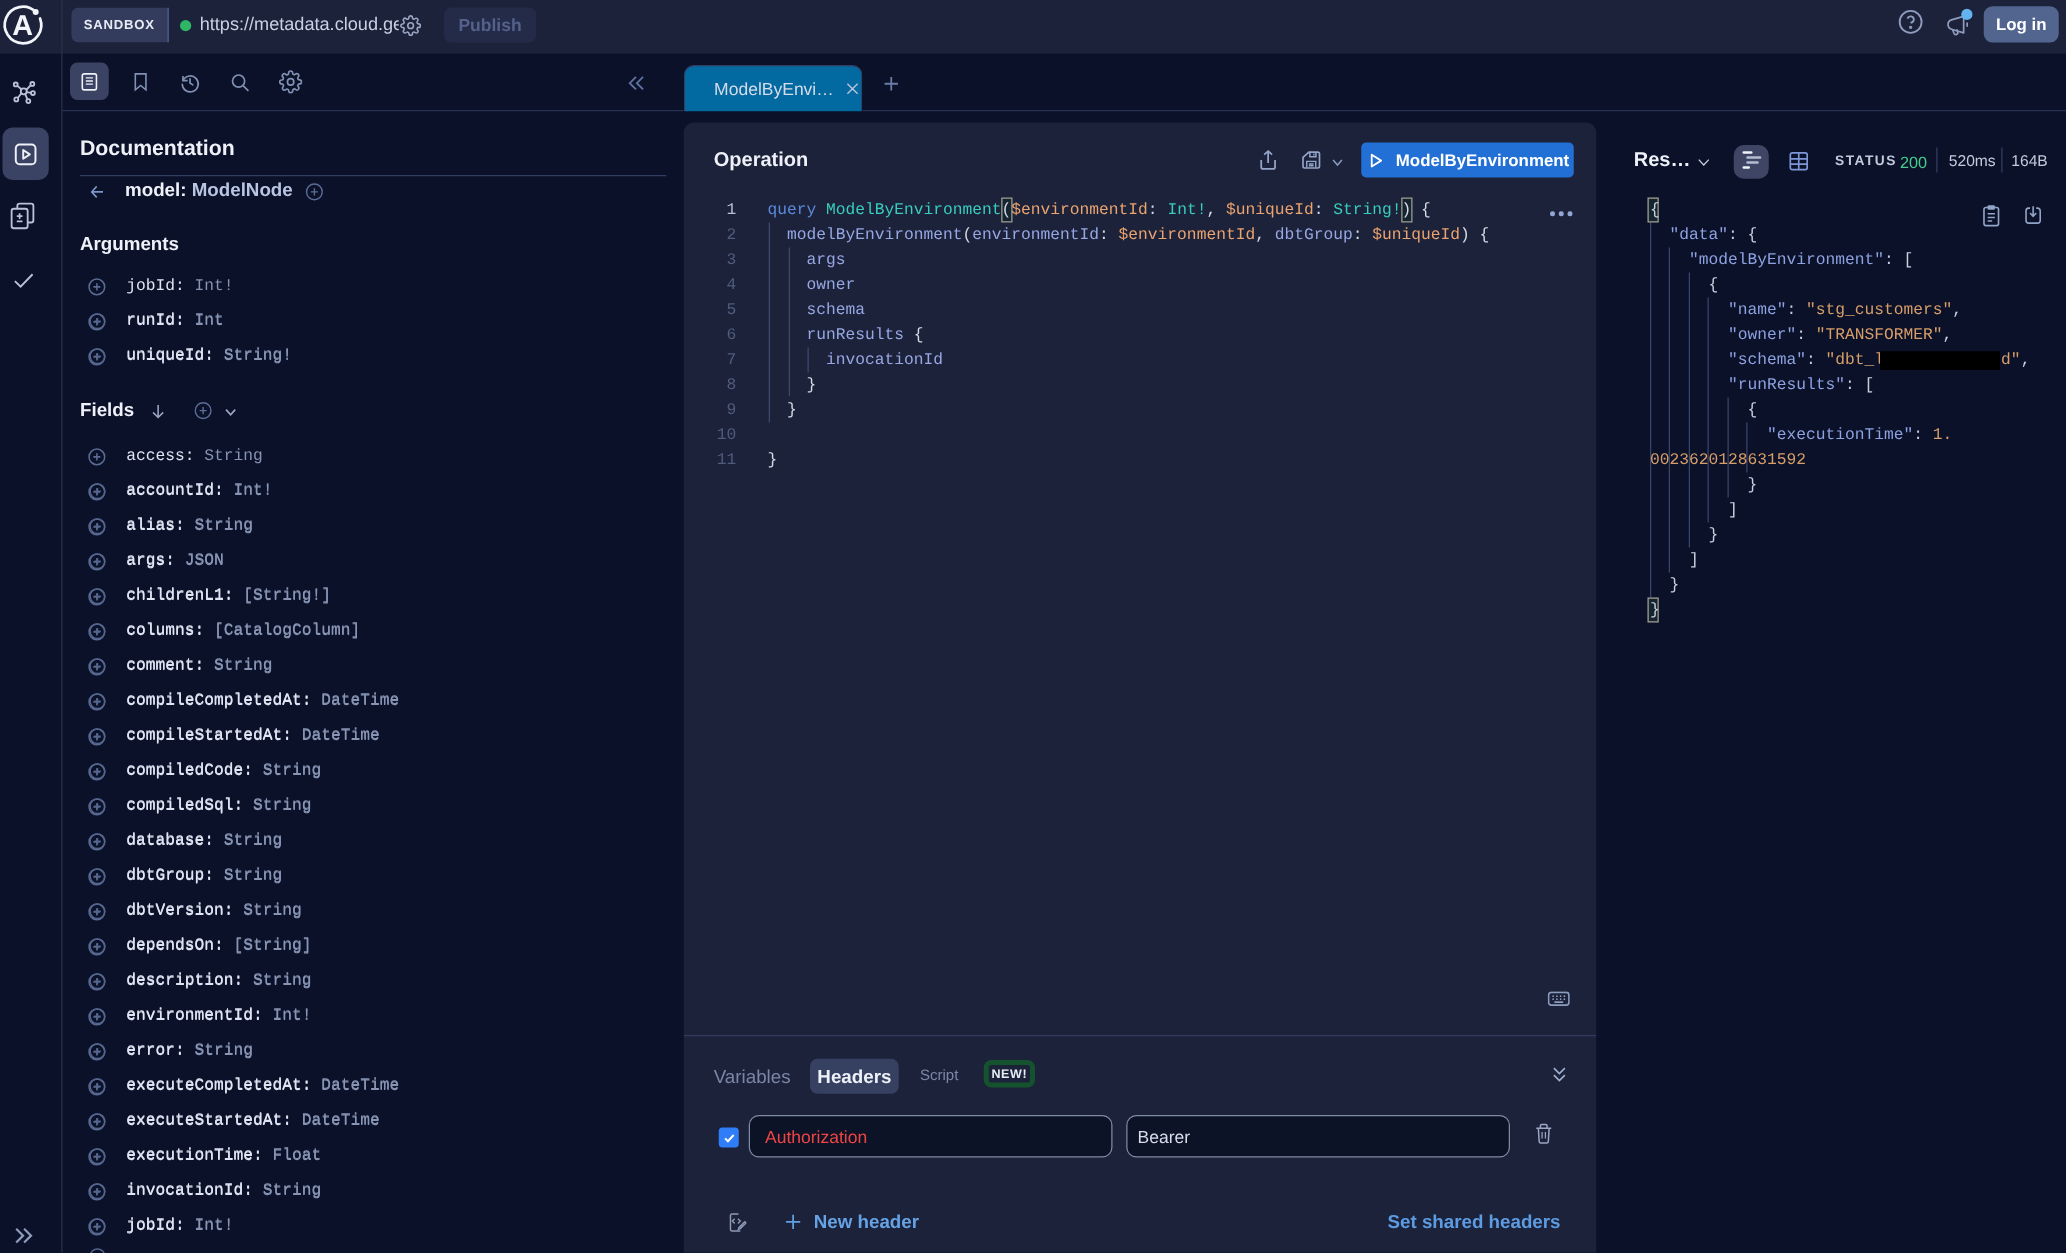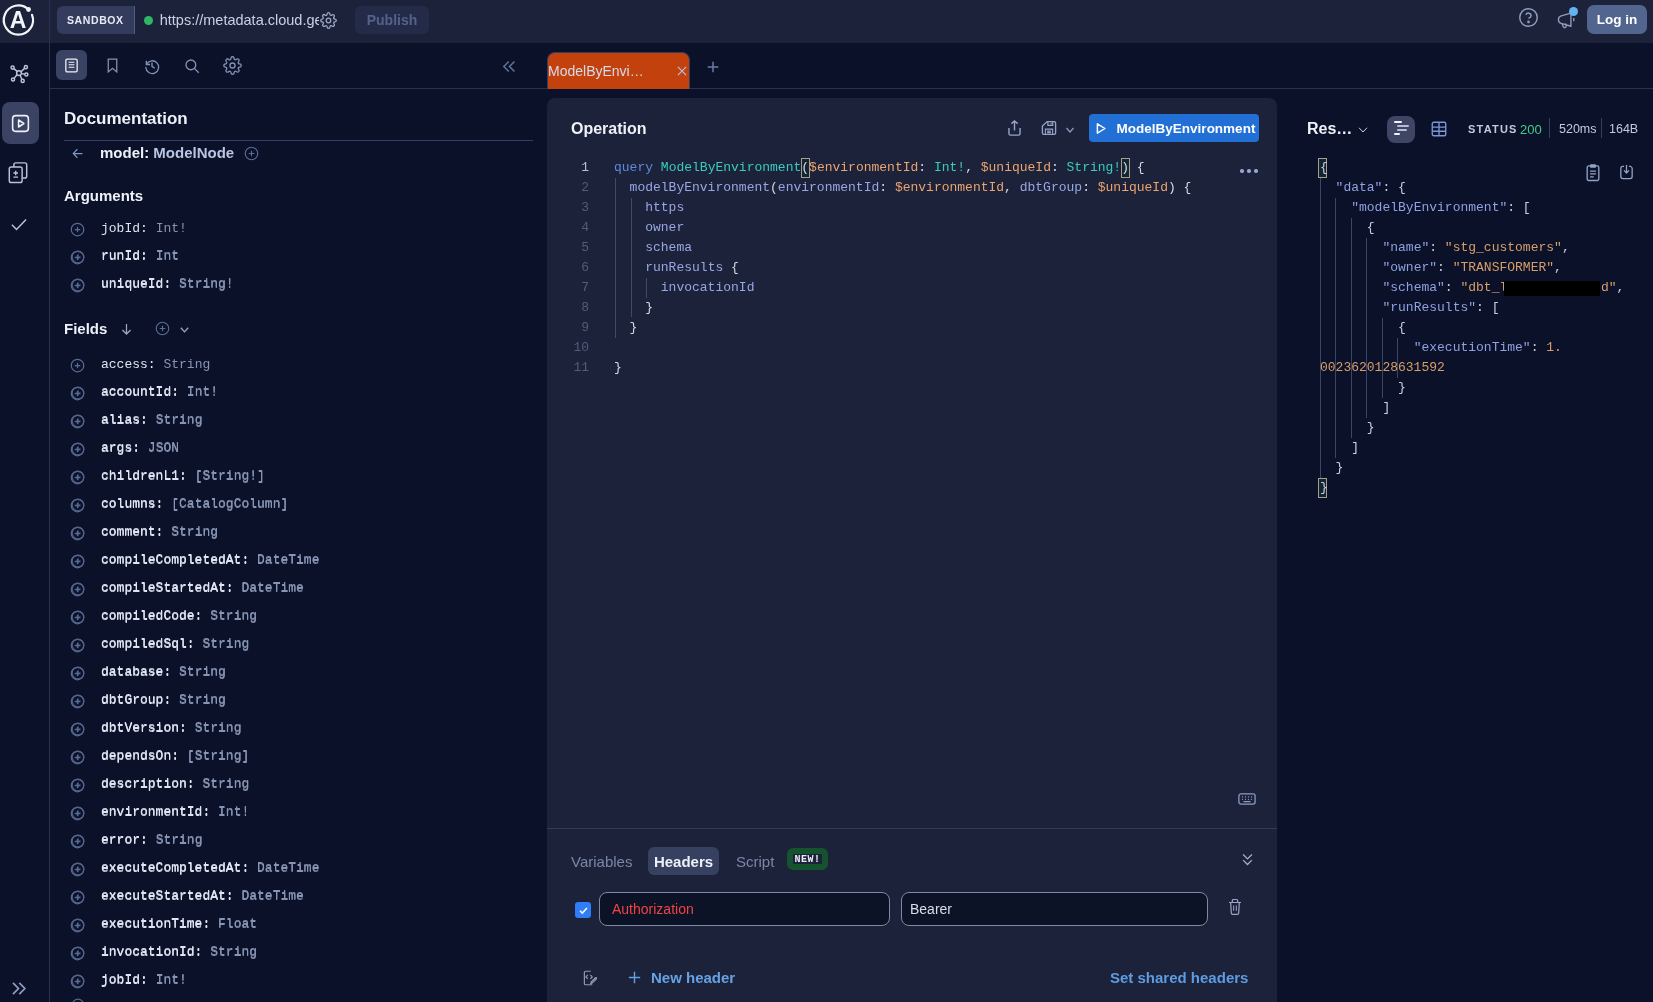--- a/index.html
+++ b/index.html
@@ -102,21 +102,21 @@
   <circle cx="12" cy="12" r="3.2"></circle>
   <path d="M19.4 15a1.65 1.65 0 0 0 .33 1.82l.06.06a2 2 0 1 1-2.83 2.83l-.06-.06a1.65 1.65 0 0 0-1.82-.33 1.65 1.65 0 0 0-1 1.51V21a2 2 0 1 1-4 0v-.09A1.65 1.65 0 0 0 9 19.4a1.65 1.65 0 0 0-1.82.33l-.06.06a2 2 0 1 1-2.83-2.83l.06-.06a1.65 1.65 0 0 0 .33-1.82 1.65 1.65 0 0 0-1.51-1H3a2 2 0 1 1 0-4h.09A1.65 1.65 0 0 0 4.6 9a1.65 1.65 0 0 0-.33-1.82l-.06-.06a2 2 0 1 1 2.83-2.83l.06.06a1.65 1.65 0 0 0 1.82.33H9a1.65 1.65 0 0 0 1-1.51V3a2 2 0 1 1 4 0v.09a1.65 1.65 0 0 0 1 1.51 1.65 1.65 0 0 0 1.82-.33l.06-.06a2 2 0 1 1 2.83 2.83l-.06.06a1.65 1.65 0 0 0-.33 1.82V9a1.65 1.65 0 0 0 1.51 1H21a2 2 0 1 1 0 4h-.09a1.65 1.65 0 0 0-1.51 1z"></path>
 </svg>
 <svg class="abs" style="left:501px;top:58px;" width="17" height="17" viewBox="0 0 24 24" fill="none" stroke="#5d719f" stroke-width="2.2">
   <path d="M11 5 L4 12 L11 19 M19 5 L12 12 L19 19"></path>
 </svg>
 
 <div class="abs" style="left:50px;top:88px;width:497px;height:1px;background:#28314f;"></div>
 <div class="abs" style="left:690px;top:88px;width:963px;height:1px;background:#28314f;"></div>
 
-<div class="abs" style="left:547px;top:52px;width:143px;height:37px;border:1px solid #333e63;border-bottom:none;border-radius:8px 8px 0 0;background:#c2410c;display:flex;align-items:center;justify-content:space-between;">
+<div class="abs" style="left:547px;top:52px;width:143px;height:37px;border:1px solid #333e63;border-bottom:none;border-radius:8px 8px 0 0;background:#0369a1;display:flex;align-items:center;justify-content:flex-end;">
   <span style="font-size:14px;color:#d6dcea;">ModelByEnvi…</span>
   <svg width="14" height="14" viewBox="0 0 24 24" fill="none" stroke="#b9c2d8" stroke-width="2" style="margin-left:8px;">
     <path d="M5 5 L19 19 M19 5 L5 19"></path>
   </svg>
 </div>
 <svg class="abs" style="left:705px;top:59px;" width="16" height="16" viewBox="0 0 24 24" fill="none" stroke="#6a7ca8" stroke-width="2.2">
   <path d="M12 4 v16 M4 12 h16"></path>
 </svg>
 
 <div class="abs" style="left:547px;top:98px;width:730px;height:904px;background:#1c2239;border-radius:8px 8px 0 0;"></div>
@@ -155,21 +155,21 @@
 11</pre>
 
 <div class="abs" style="left:615px;top:178px;width:1px;height:160px;background:#3c4a6e;"></div>
 <div class="abs" style="left:631px;top:198px;width:1px;height:119px;background:#3c4a6e;"></div>
 <div class="abs" style="left:646px;top:278px;width:1px;height:20px;background:#3c4a6e;"></div>
 
 <div class="abs" style="left:801px;top:158px;width:9px;height:20px;border:1.5px solid #a49f91;background:#142430;"></div>
 <div class="abs" style="left:1121px;top:158px;width:9px;height:20px;border:1.5px solid #a49f91;background:#142430;"></div>
 <pre class="abs" style="left:614px;top:158px;font-size:13px;line-height:20px;color:#d4dae6;"><span style="color:#5d89dd">query</span> <span style="color:#38cdbd">ModelByEnvironment</span>(<span style="color:#eba470">$environmentId</span>: <span style="color:#38cdbd">Int!</span>, <span style="color:#eba470">$uniqueId</span>: <span style="color:#38cdbd">String!</span>) {
   <span style="color:#97a7e3">modelByEnvironment</span>(<span style="color:#97a7e3">environmentId</span>: <span style="color:#eba470">$environmentId</span>, <span style="color:#97a7e3">dbtGroup</span>: <span style="color:#eba470">$uniqueId</span>) {
-    <span style="color:#97a7e3">https</span>
+    <span style="color:#97a7e3">args</span>
     <span style="color:#97a7e3">owner</span>
     <span style="color:#97a7e3">schema</span>
     <span style="color:#97a7e3">runResults</span> {
       <span style="color:#97a7e3">invocationId</span>
     }
   }
 
 }</pre>
 <div class="abs" style="left:1240px;top:169px;display:flex;gap:3.5px;">
       <div style="width:3.5px;height:3.5px;border-radius:50%;background:#93a7d4;"></div>
@@ -181,22 +181,22 @@
   <rect x="1.2" y="1.2" width="21.6" height="13.6" rx="2.8"></rect>
   <path d="M6 5.2 h0.01 M10 5.2 h0.01 M14 5.2 h0.01 M18 5.2 h0.01 M6 8.4 h0.01 M10 8.4 h0.01 M14 8.4 h0.01 M18 8.4 h0.01 M8 11.5 h8" stroke-width="1.8" stroke-linecap="round"></path>
 </svg>
 
 <div class="abs" style="left:547px;top:828px;width:730px;height:1px;background:#313b5d;"></div>
 
 <div class="abs" style="left:571px;top:853px;font-size:15px;color:#7a87a6;">Variables</div>
 <div class="abs" style="left:648px;top:847px;width:71px;height:28px;background:#364060;border-radius:6px;display:flex;align-items:center;justify-content:center;">
   <span style="font-size:15px;font-weight:bold;color:#eef1f8;">Headers</span>
 </div>
-<div class="abs" style="left:736px;top:853px;font-size:15px;color:#7a87a6;">Script</div>
-<div class="abs" style="left:787px;top:848px;width:41px;height:22px;border:6px solid #14532d;border-radius:6px;display:flex;align-items:center;justify-content:center;font-family:Liberation Mono, monospace;">
+<div class="abs" style="left:736px;top:853px;font-size:12px;color:#7a87a6;">Script</div>
+<div class="abs" style="left:787px;top:848px;width:41px;height:22px;border:4px solid #14532d;border-radius:6px;display:flex;align-items:center;justify-content:center;">
   <span style="font-size:10px;font-weight:bold;color:#e8ecf4;letter-spacing:0.5px;">NEW!</span>
 </div>
 <svg class="abs" style="left:1240px;top:851px;" width="15" height="17" viewBox="0 0 24 27" fill="none" stroke="#9fb0d0" stroke-width="2.1">
   <path d="M5 5.5 L12 12.5 L19 5.5 M5 14.5 L12 21.5 L19 14.5"></path>
 </svg>
 
 <div class="abs" style="left:575px;top:902px;width:16px;height:16px;background:#2f7ef7;border-radius:3px;display:flex;align-items:center;justify-content:center;">
   <svg width="11" height="11" viewBox="0 0 24 24" fill="none" stroke="#ffffff" stroke-width="3.4">
         <path d="M4.5 12.5 L9.5 17.5 L19.5 6.5"></path>
       </svg>

